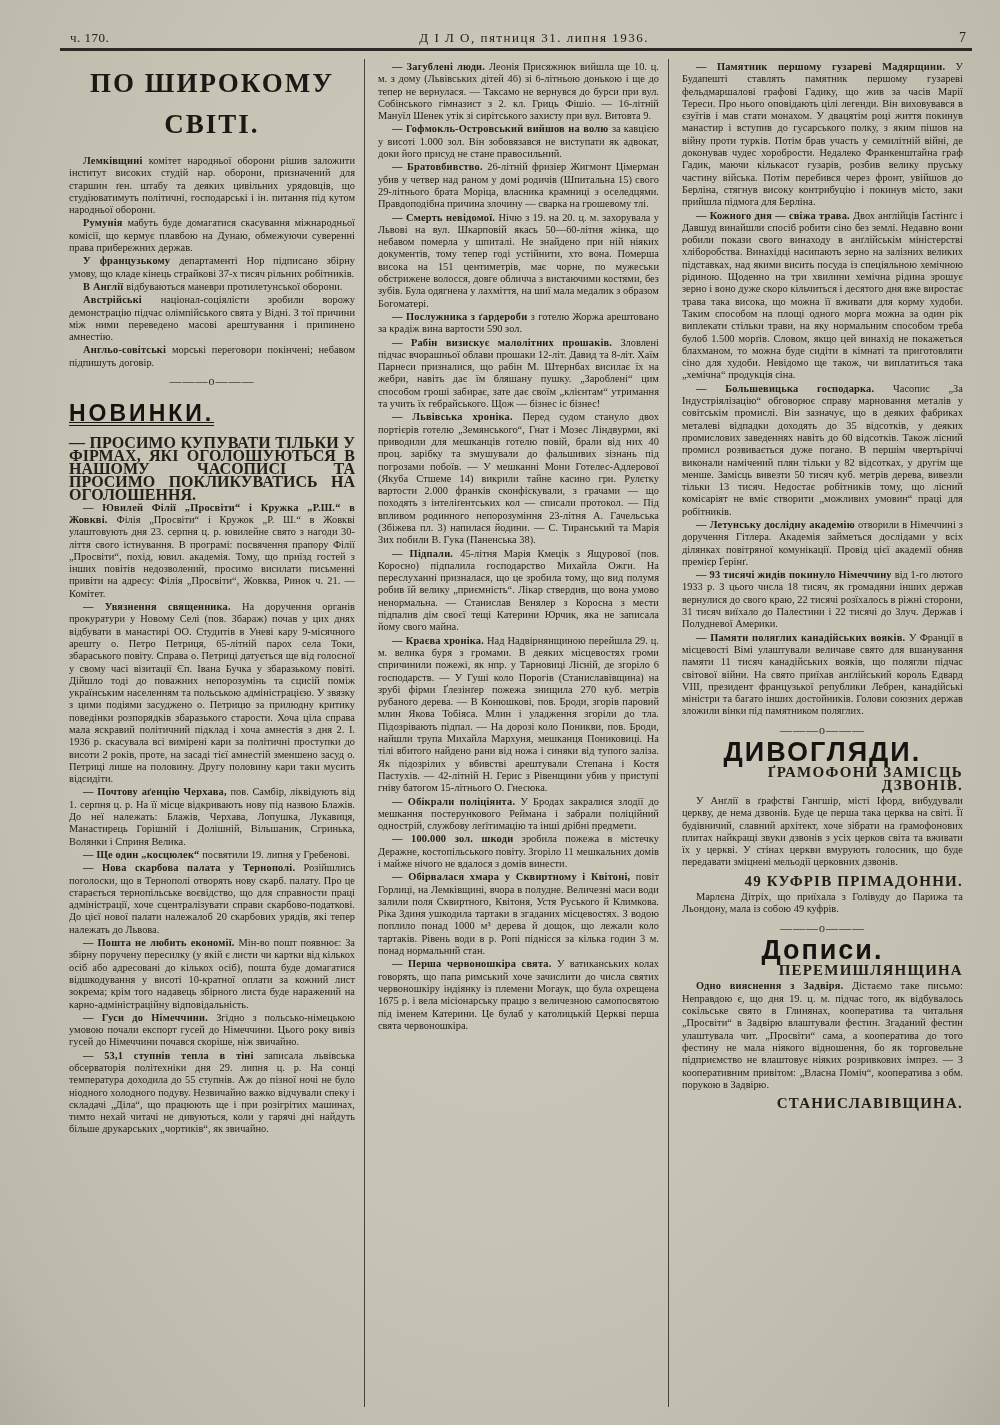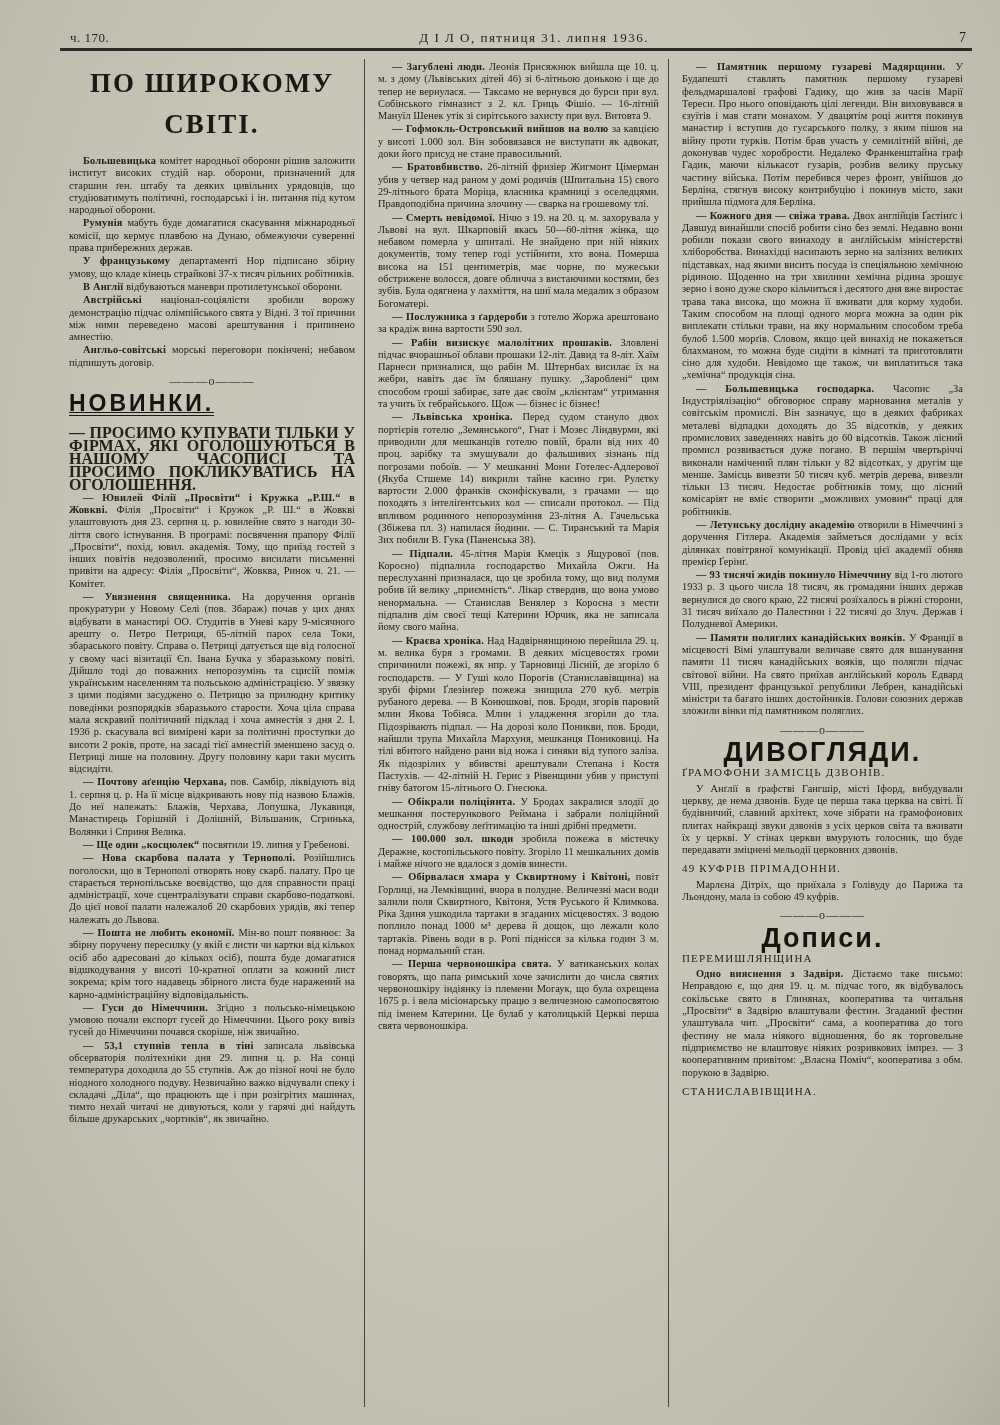--- a/index.html
+++ b/index.html
@@ -50,53 +50,53 @@
   .para-bold{font-weight:bold;text-indent:0;font-size:16px;line-height:13px;}
   .h-serif{
     font-family:"Liberation Serif","DejaVu Serif",serif;
     font-weight:bold;font-size:27px;letter-spacing:2px;
     text-align:center;margin:2px 0 10px 0;line-height:41px;
     text-indent:0;color:#1b1915;
   }
   .h-black{
     font-family:"Liberation Sans","DejaVu Sans",sans-serif;
     font-weight:900;font-size:23px;letter-spacing:3px;
-    margin:6px 0 10px 0;padding-bottom:2px;
+    margin:16px 0 10px 0;padding-bottom:2px;
     border-bottom:4px double #1b1915;
     display:inline-block;
     text-indent:0;color:#161410;
   }
   .h-black-lg{
     font-family:"Liberation Sans","DejaVu Sans",sans-serif;
     font-weight:900;font-size:27px;letter-spacing:2px;
     text-align:center;margin:10px 0 8px 0;
     text-indent:0;color:#161410;
   }
   .subhead{
-    font-weight:normal;font-size:11px;letter-spacing:1.2px;
-    text-align:left;margin:6px 0 4px 0;text-indent:0;
+    font-weight:bold;font-size:15px;letter-spacing:1.2px;
+    text-align:right;margin:6px 0 4px 0;text-indent:0;
   }
   .divider{
     text-align:center;margin:6px 0 4px 0;text-indent:0;
     font-size:12px;letter-spacing:1px;color:#2c2a24;
   }
 </style>
 </head>
 <body>
 
 <div class="sheet">
   <div class="pg-header">
     <span class="issue">ч. 170.</span>
     <span class="masthead">Д І Л О,  пятниця 31. липня 1936.</span>
     <span class="pageno">7</span>
   </div>
   <div class="cols">
     <div class="col">
         <div class="h-serif">ПО ШИРОКОМУ СВІТІ.</div>
-        <p class=""><b>Большевицька </b>комітет народньої оборони рішив заложити інститут високих студій нар. оборони, призначений для старшин ґен. штабу та деяких цивільних урядовців, що студіюватимуть політичні, господарські і ін. питання під кутом народньої оборони.</p>
+        <p class=""><b>Лемківщині </b>комітет народньої оборони рішив заложити інститут високих студій нар. оборони, призначений для старшин ґен. штабу та деяких цивільних урядовців, що студіюватимуть політичні, господарські і ін. питання під кутом народньої оборони.</p>
         <p class=""><b>Румунія </b>мабуть буде домагатися скасування міжнародньої комісії, що кермує плавбою на Дунаю, обмежуючи суверенні права прибережних держав.</p>
         <p class=""><b>У французькому </b>департаменті Нор підписано збірну умову, що кладе кінець страйкові 37-х тисяч рільних робітників.</p>
         <p class=""><b>В Англії </b>відбуваються маневри протилетунської оборони.</p>
         <p class=""><b>Австрійські </b>націонал-соціялісти зробили ворожу демонстрацію підчас олімпійського свята у Відні. З тої причини між ними переведено масові арештування і припинено амнестію.</p>
         <p class=""><b>Англьо-совітські </b>морські переговори покінчені; небавом підпишуть договір.</p>
         <div class="divider">———о———</div>
         <div><div class="h-black">НОВИНКИ.</div></div>
         <p class="para-bold">— ПРОСИМО КУПУВАТИ ТІЛЬКИ У ФІРМАХ, ЯКІ ОГОЛОШУЮТЬСЯ В НАШОМУ ЧАСОПИСІ ТА ПРОСИМО ПОКЛИКУВАТИСЬ НА ОГОЛОШЕННЯ.</p>
         <p class=""><b>— Ювилей Філії „Просвіти“ і Кружка „Р.Ш.“ в Жовкві. </b>Філія „Просвіти“ і Кружок „Р. Ш.“ в Жовкві улаштовують дня 23. серпня ц. р. ювилейне свято з нагоди 30-ліття свого істнування. В програмі: посвячення прапору Філії „Просвіти“, похід, ювил. академія. Тому, що приїзд гостей з інших повітів недозволений, просимо висилати письменні привіти на адресу: Філія „Просвіти“, Жовква, Ринок ч. 21. — Комітет.</p>
         <p class=""><b>— Увязнення священника. </b>На доручення органів прокуратури у Новому Селі (пов. Збараж) почав у цих днях відбувати в манастирі ОО. Студитів в Уневі кару 9-місячного арешту о. Петро Петриця, 65-літній парох села Токи, збараського повіту. Справа о. Петриці датується ще від голосної у свому часі візитації Єп. Івана Бучка у збаразькому повіті. Дійшло тоді до поважних непорозумінь та сцисій поміж українським населенням та польською адміністрацією. У звязку з цими подіями засуджено о. Петрицю за прилюдну критику поведінки розпорядків збаразького старости. Хоча ціла справа мала яскравий політичний підклад і хоча амнестія з дня 2. І. 1936 р. скасувала всі вимірені кари за політичні проступки до висоти 2 років, проте, на засаді тієї амнестій зменшено засуд о. Петриці лише на половину. Другу половину кари таки мусить відсидіти.</p>

